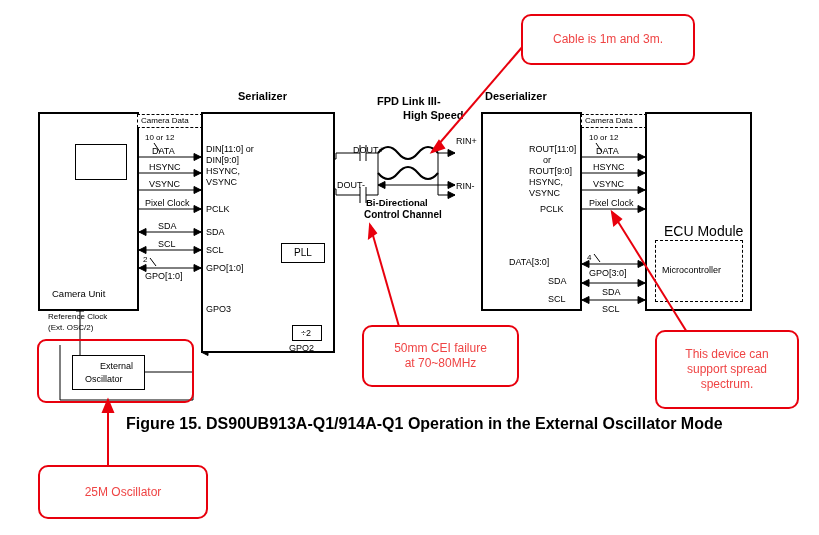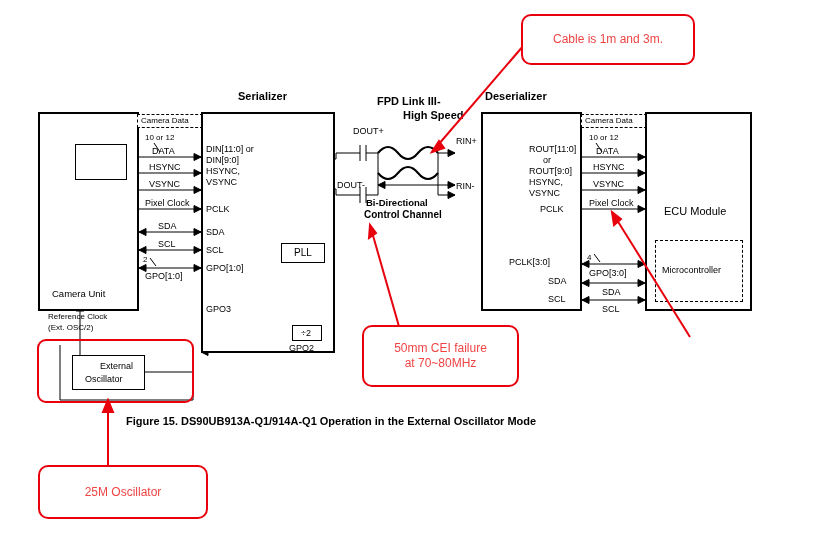--- a/index.html
+++ b/index.html
@@ -44,21 +44,21 @@
   .lbl.b { font-weight: bold; }
   .title {
     position: absolute;
     font-size: 11px;
     font-weight: bold;
     color: #000;
     white-space: nowrap;
   }
   .caption {
     position: absolute;
-    font-size: 11px;
+    font-size: 16px;
     font-weight: bold;
     color: #000;
     white-space: nowrap;
   }
   .callout {
     position: absolute;
     border: 2px solid #e8000d;
     border-radius: 10px;
     background: #fff;
     color: #ef4444;
@@ -238,58 +238,58 @@
   <div class="lbl" style="left:206px; top:264px;">GPO[1:0]</div>
   <div class="lbl" style="left:206px; top:305px;">GPO3</div>
   <div class="lbl" style="left:289px; top:344px;">GPO2</div>
 
   <div class="thinbox" style="left:281px; top:243px; width:44px; height:20px;"></div>
   <div class="lbl" style="left:294px; top:248px; font-size:10px;">PLL</div>
 
   <div class="thinbox" style="left:292px; top:325px; width:30px; height:16px;"></div>
   <div class="lbl" style="left:301px; top:329px; font-size:9px;">÷2</div>
 
-  <div class="lbl" style="left:337px; top:127px;padding-left:16px;">DOUT+</div>
+  <div class="lbl" style="left:337px; top:146px;padding-left:16px;">DOUT+</div>
   <div class="lbl" style="left:337px; top:181px;">DOUT-</div>
 
   <div class="title" style="left:377px; top:95px;">FPD Link III-</div>
   <div class="title" style="left:383px; top:109px;padding-left:20px;">High Speed</div>
   <div class="lbl b" style="left:366px; top:198px; font-size:9.5px;">Bi-Directional</div>
   <div class="lbl b" style="left:364px; top:210px; font-size:10px;">Control Channel</div>
 
   <div class="box" style="left:481px; top:112px; width:101px; height:199px;"></div>
   <div class="title" style="left:485px; top:90px;">Deserializer</div>
 
   <div class="lbl" style="left:456px; top:137px;">RIN+</div>
   <div class="lbl" style="left:456px; top:182px;">RIN-</div>
 
   <div class="lbl" style="left:529px; top:145px;">ROUT[11:0]</div>
   <div class="lbl" style="left:543px; top:156px;">or</div>
   <div class="lbl" style="left:529px; top:167px;">ROUT[9:0]</div>
   <div class="lbl" style="left:529px; top:178px;">HSYNC,</div>
   <div class="lbl" style="left:529px; top:189px;">VSYNC</div>
   <div class="lbl" style="left:540px; top:205px;">PCLK</div>
-  <div class="lbl" style="left:509px; top:258px;">PCLK[3:0]</div>
+  <div class="lbl" style="left:509px; top:258px;">DATA[3:0]</div>
   <div class="lbl" style="left:548px; top:277px;">SDA</div>
   <div class="lbl" style="left:548px; top:295px;">SCL</div>
 
   <div class="dashbox" style="left:581px; top:114px; width:66px; height:14px;"></div>
   <div class="lbl sm" style="left:585px; top:117px;">Camera Data</div>
   <div class="lbl sm" style="left:589px; top:134px;">10 or 12</div>
   <div class="lbl" style="left:596px; top:147px;">DATA</div>
   <div class="lbl" style="left:593px; top:163px;">HSYNC</div>
   <div class="lbl" style="left:593px; top:180px;">VSYNC</div>
   <div class="lbl" style="left:589px; top:199px;">Pixel Clock</div>
   <div class="lbl sm" style="left:587px; top:254px;">4</div>
   <div class="lbl" style="left:589px; top:269px;">GPO[3:0]</div>
   <div class="lbl" style="left:602px; top:288px;">SDA</div>
   <div class="lbl" style="left:602px; top:305px;">SCL</div>
 
   <div class="box" style="left:645px; top:112px; width:107px; height:199px;"></div>
-  <div class="lbl" style="left:664px; top:206px; font-size:11px;">ECU Module</div>
+  <div class="lbl" style="left:664px; top:224px; font-size:14px;">ECU Module</div>
   <div class="dashbox" style="left:655px; top:240px; width:88px; height:62px;"></div>
   <div class="lbl" style="left:662px; top:266px; font-size:9px;">Microcontroller</div>
 
   <div class="caption" style="left:126px; top:415px;">Figure 15.  DS90UB913A-Q1/914A-Q1 Operation in the External Oscillator Mode</div>
 
   <svg class="redsvg" viewBox="0 0 819 535">
     <g stroke="#e8000d" stroke-width="2" fill="none">
 
       <line x1="530" y1="38" x2="432" y2="152"></line>
       <polygon points="432,152 444,148 439,141" fill="#e8000d"></polygon>
@@ -305,16 +305,19 @@
     </g>
 
     <rect x="38" y="340" width="155" height="62" fill="none" stroke="#e8000d" stroke-width="2" rx="8"></rect>
   </svg>
 
   <div class="callout" style="left:521px; top:14px; width:174px; height:51px;">Cable is 1m and 3m.</div>
 
   <div class="callout" style="left:362px; top:325px; width:157px; height:62px;">50mm CEI failure
 at 70~80MHz</div>
 
+  <div class="callout" style="left:655px; top:330px; width:144px; height:79px;">This device can
+support spread
+spectrum.</div>
 
   <div class="callout" style="left:38px; top:465px; width:170px; height:54px;">25M Oscillator</div>
 
 </div>
 
 </body></html>

